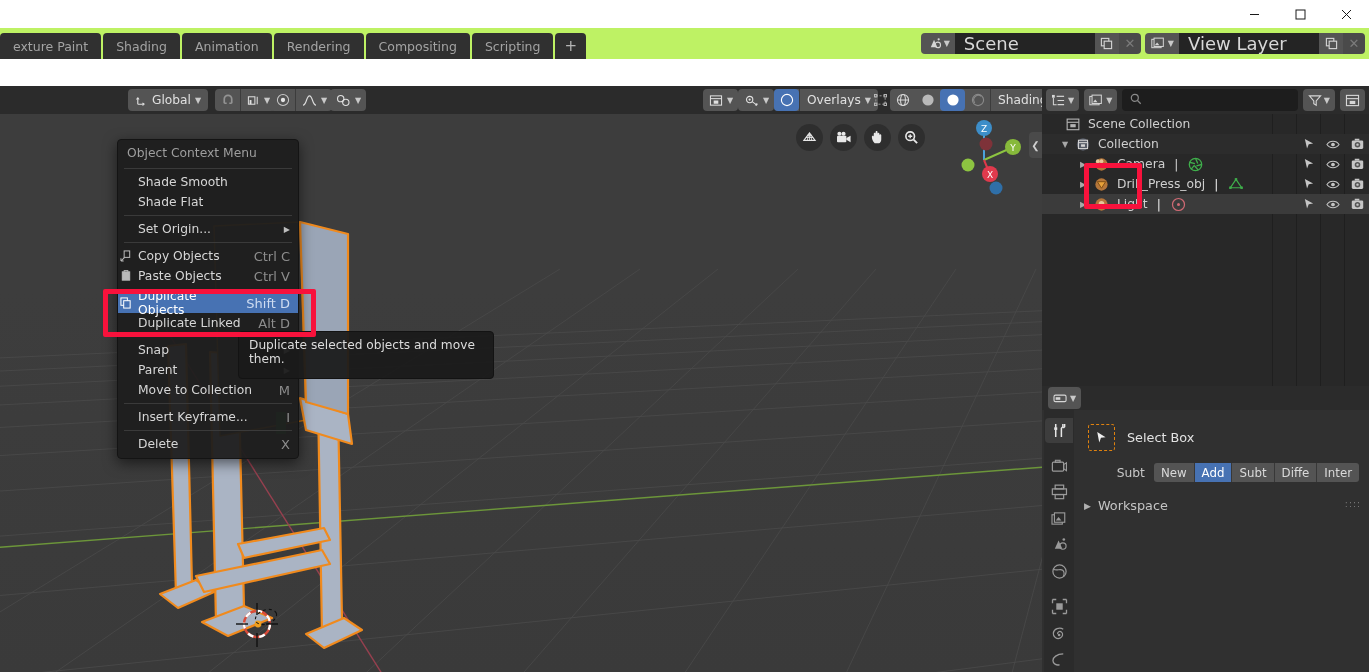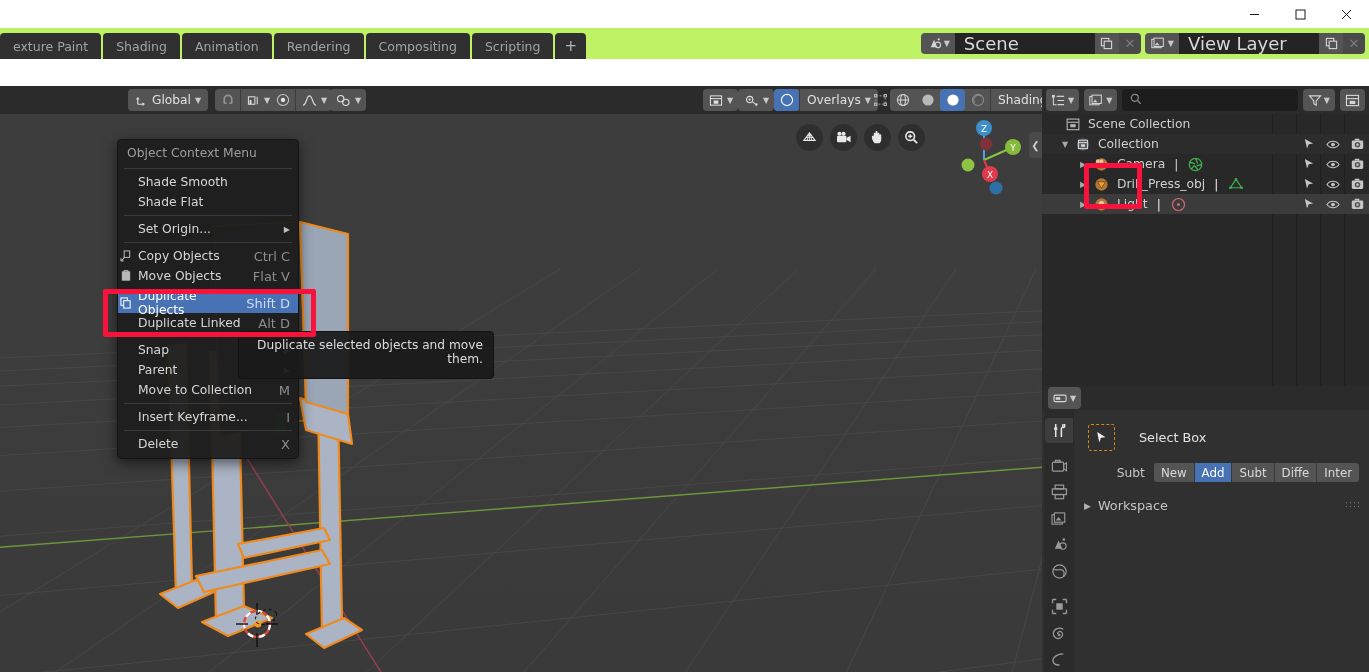--- a/index.html
+++ b/index.html
@@ -120,21 +120,21 @@
   .ctx-item.sel .key { color: #cfdcf1; }
   .ctx-item.sel .ico { color: #ffffff; }
 
   
   .redbox { position: absolute; border: 5px solid #f8123c; border-radius: 2px; z-index: 60; pointer-events: none; }
 
   
   .tooltip {
     position: absolute; left: 238px; top: 331px; width: 256px; height: 48px;
     background: #1b1b1bF0; border: 1px solid #131313; border-radius: 4px;
-    z-index: 55; padding: 6px 10px; text-align: right;
+    z-index: 55; padding: 6px 10px;
   }
   .tt-main { font-size: 12.2px; color: #dcdcdc; }
   .tt-py { font-size: 11.4px; color: #8b8b8b; font-family: "DejaVu Sans Mono", monospace; margin-top: 3px; }
 
   
   .outliner {
     position: absolute; left: 1042px; top: 86px; width: 327px; height: 300px;
     background: #282828;
   }
   .ol-header {
@@ -176,21 +176,21 @@
     display: flex; flex-direction: column; align-items: center; gap: 1px; padding-top: 8px;
     background: #2b2b2b;
   }
   .ptab {
     width: 28px; height: 28px; display: flex; align-items: center; justify-content: center;
     color: #9a9a9a; border-radius: 4px 0 0 4px;
   }
   .ptab.active { background: #3d3d3d; color: #e6e6e6; }
   .ptab.spacer { height: 9px; }
   .props-body { position: absolute; left: 32px; top: 24px; right: 0; bottom: 0; background: #303030; }
-  .tool-row { display: flex; align-items: center; gap: 24px; padding: 14px 8px 0 14px; }
+  .tool-row { display: flex; align-items: center; gap: 12px; padding: 14px 8px 0 14px; }
   .tool-icon {
     width: 27px; height: 27px; border: 1.5px dashed #e0820f; border-radius: 3px;
     display: flex; align-items: center; justify-content: center; color: #e8e8e8;
   }
   .tool-name { font-size: 12.8px; color: #e2e2e2; }
   .mode-row { display: flex; align-items: center; justify-content: flex-end; padding: 12px 10px 0 0; gap: 9px; }
   .mode-label { font-size: 12.3px; color: #c6c6c6; }
   .seg { display: flex; height: 19px; border-radius: 3px; overflow: hidden; }
   .seg > div {
     padding: 0 7px; display: flex; align-items: center; font-size: 11.8px;
@@ -593,22 +593,22 @@
       <span class="lbl">Copy Objects</span>
       <span class="key">Ctrl C</span>
     </div>
     <div class="ctx-item">
       <span class="ico">
         <svg width="12" height="12" viewBox="0 0 13 13" fill="none">
             <rect x="2.5" y="2" width="8" height="9" stroke="#b9b9b9" stroke-width="1.1" fill="#b9b9b9"></rect>
             <rect x="4.5" y="0.6" width="4" height="2.2" stroke="#b9b9b9" stroke-width="1"></rect>
           </svg>
       </span>
-      <span class="lbl">Move Objects</span>
-      <span class="key">Flat V</span>
+      <span class="lbl">Paste Objects</span>
+      <span class="key">Ctrl V</span>
     </div>
     <div class="ctx-divider"></div>
 
     <div class="ctx-item sel">
       <span class="ico">
         <svg width="12" height="12" viewBox="0 0 13 13" fill="none">
             <rect x="1" y="1" width="7" height="8" stroke="#ffffff" stroke-width="1.1"></rect>
             <rect x="4" y="4" width="7" height="8" stroke="#ffffff" stroke-width="1.1" fill="#4772b3"></rect>
           </svg>
       </span>

